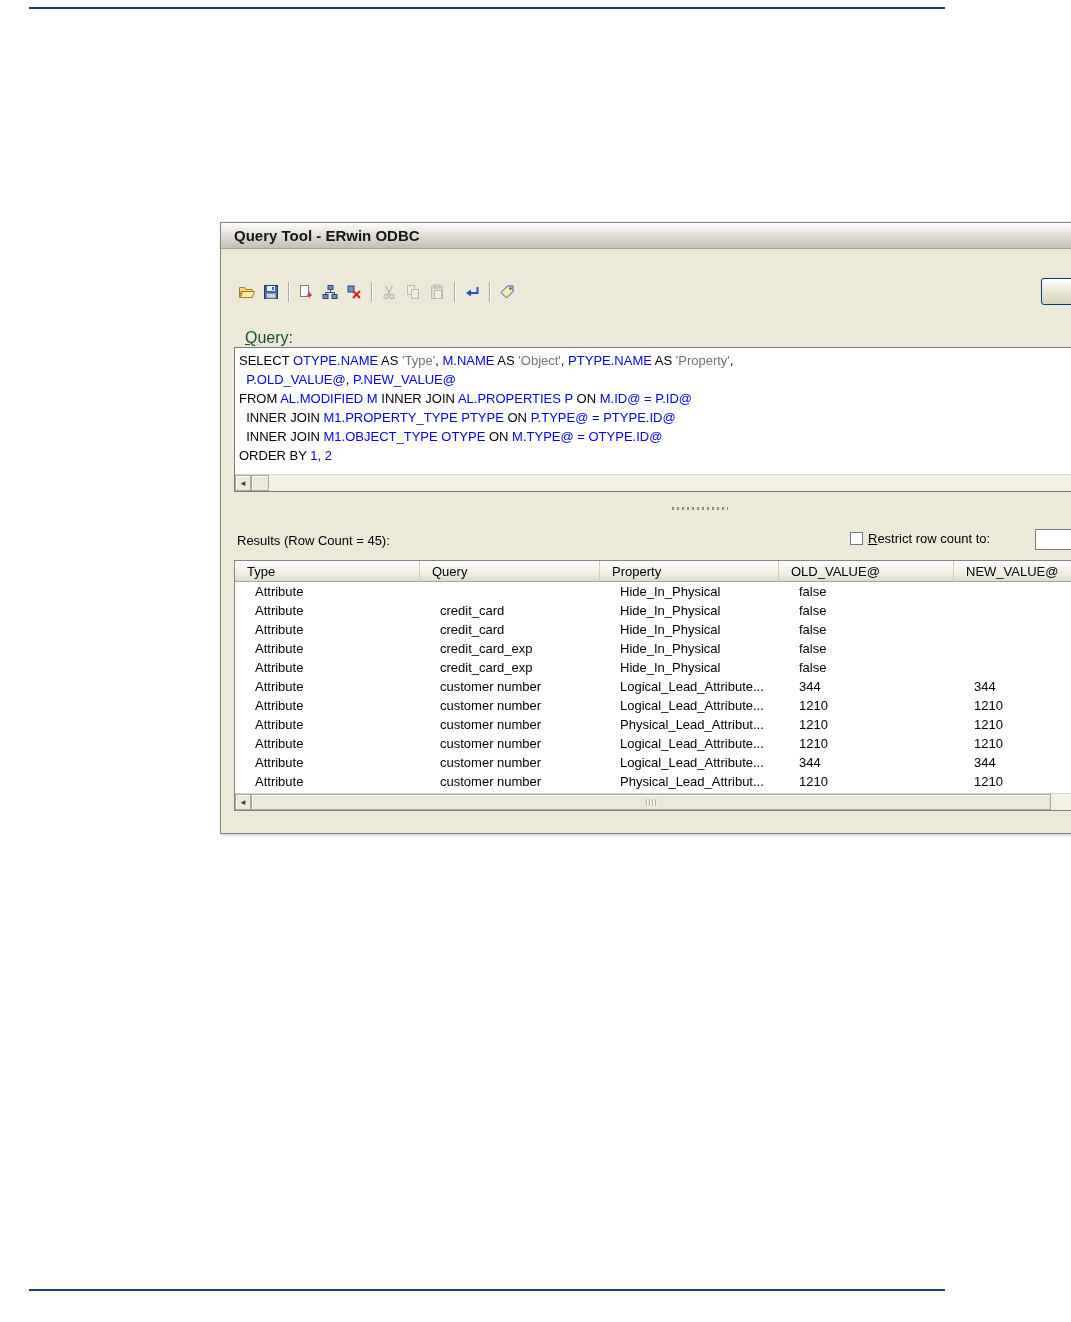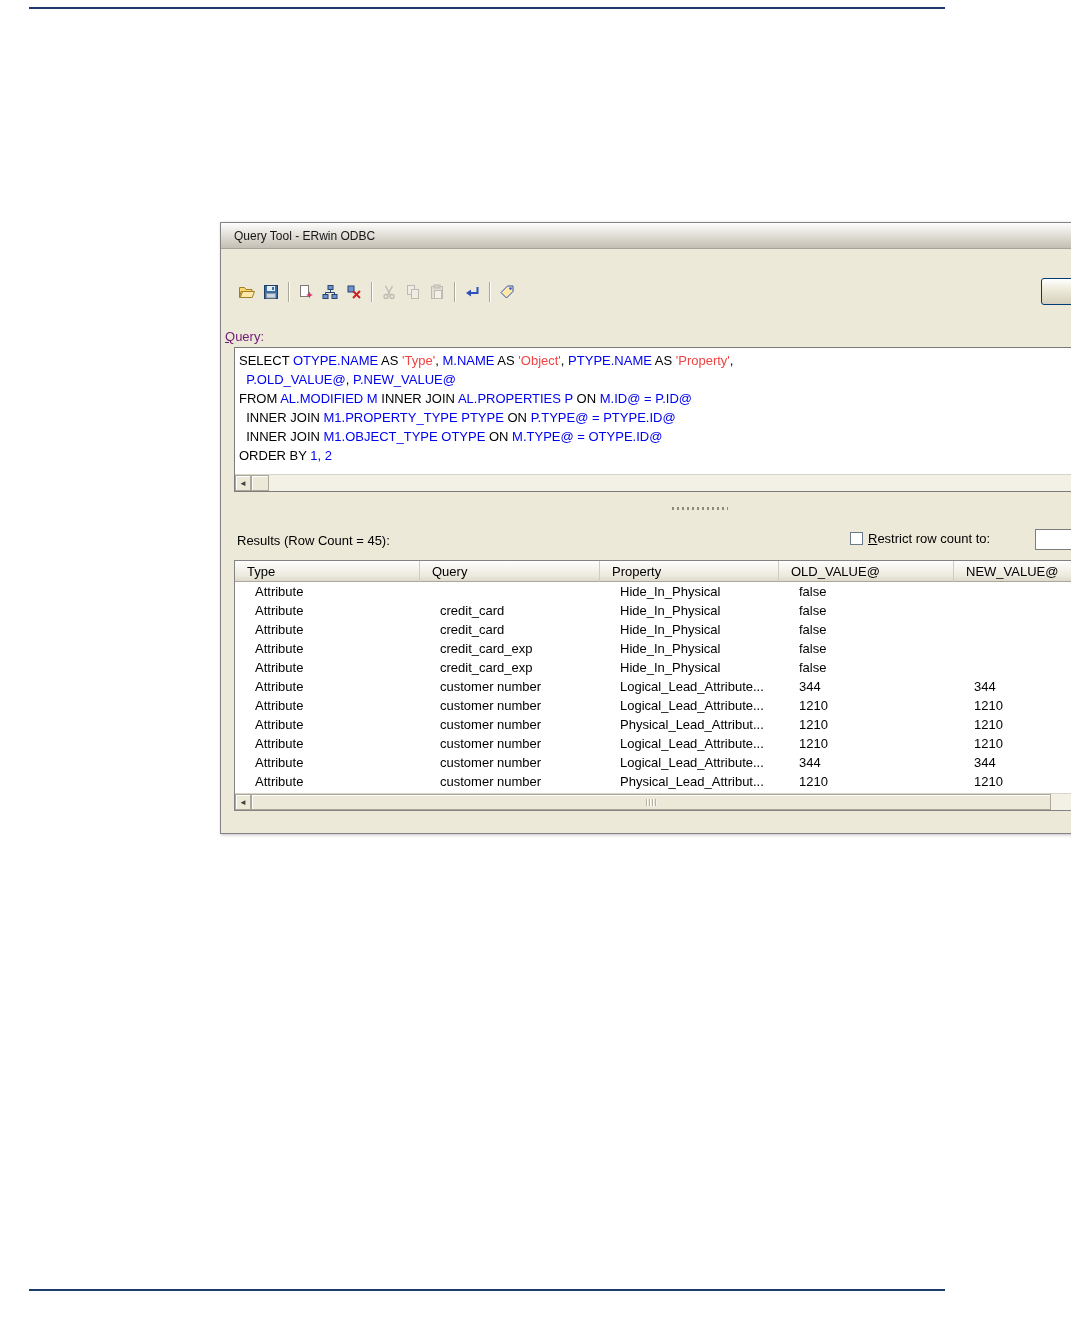--- a/index.html
+++ b/index.html
@@ -6,39 +6,39 @@
             font-family:"Liberation Sans",sans-serif;}
   .rule{position:absolute;left:29px;width:916px;height:2px;background:#1d3b68;}
   .rule.top{top:7px}
   .rule.bottom{top:1289px}
 
   
   .window{position:absolute;left:220px;top:222px;width:1034px;height:610px;
           background:#ece9d8;border:1px solid #848284;box-shadow:1px 1px 3px rgba(0,0,0,.25);}
   .titlebar{height:26px;background:linear-gradient(#fdfdfd,#dedbd2 55%,#c3bfb4);
             border-bottom:1px solid #a8a49a;display:flex;align-items:center;padding-left:13px;box-sizing:border-box;}
-  .title{font-size:12px;font-weight:normal;color:#161616;}
+  .title{font-size:15px;font-weight:bold;color:#161616;}
 
   
   .toolbar{position:absolute;left:14px;top:56px;height:26px;display:flex;align-items:center;}
   .tb-btn{width:24px;height:24px;display:flex;align-items:center;justify-content:center;}
   .tb-btn.disabled{opacity:.40;filter:grayscale(1);}
   .tb-sep{width:1px;height:20px;background:#aca899;box-shadow:1px 0 0 #fff;margin:0 5px;}
   .cutoff-btn{position:absolute;left:820px;top:55px;width:95px;height:25px;border:1px solid #003c74;
               border-radius:3px;background:linear-gradient(#ffffff,#ece9d8 45%,#d6cfbd);}
 
   
-  .query-label{position:absolute;left:4px;top:106px;font-size:13px;color:#701a75;}
+  .query-label{position:absolute;left:24px;top:106px;font-size:16px;color:#14532d;}
   .accel{display:inline-block;}
   .accel::first-letter{text-decoration:underline;}
   .query-box{position:absolute;left:13px;top:124px;width:1002px;height:145px;background:#fff;
              border:1px solid #7c7c7c;box-sizing:border-box;}
   .sql{position:absolute;top:3px;left:4px;right:1px;bottom:17px;overflow:hidden;
        font-size:13px;line-height:19px;white-space:pre;color:#000;}
-  .tok-k{color:#000000}.tok-b{color:#0000f0}.tok-r{color:#ef4444}
+  .tok-k{color:#000000}.tok-b{color:#0000f0}.tok-r{color:#737373}
 
   .hscroll{position:absolute;left:0;right:0;bottom:0;height:16px;background:#f3f1e5;
            border-top:1px solid #d8d4c8;display:flex;align-items:stretch;}
   .sb-btn{width:16px;background:#ece9d8;border:1px solid #aca899;box-shadow:inset 1px 1px 0 #fff;
           display:flex;align-items:center;justify-content:center;font-size:8px;color:#404040;box-sizing:border-box;}
   .sb-thumb{background:#ece9d8;border:1px solid #aca899;box-shadow:inset 1px 1px 0 #fff;box-sizing:border-box;position:relative;}
   .sb-thumb.small{width:18px;}
   .sb-thumb.long{width:800px;}
   .grip{position:absolute;left:50%;top:4px;transform:translateX(-50%);width:11px;height:7px;
         background:repeating-linear-gradient(90deg,#b4b0a2 0 1px,#ffffff 1px 2px,rgba(0,0,0,0) 2px 3px);}

